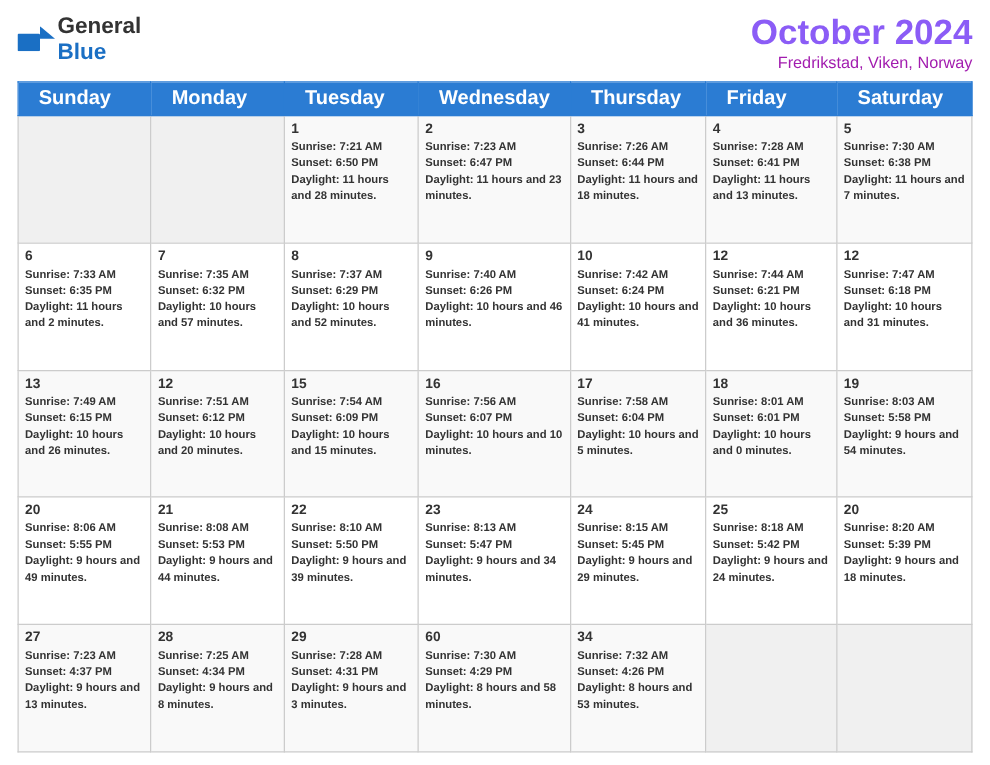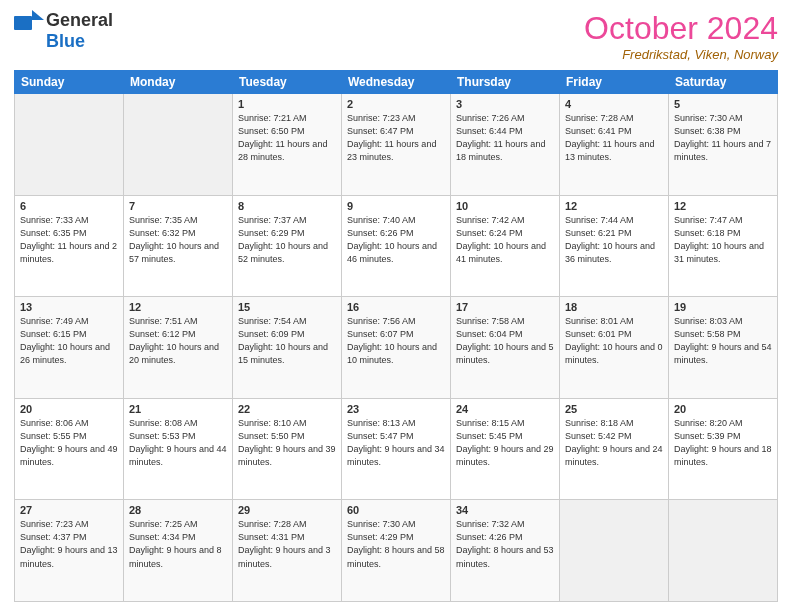--- a/index.html
+++ b/index.html
@@ -23,47 +23,46 @@
       align-items: flex-start;
       margin-bottom: 8px;
     }
     .logo {
       display: flex;
       flex-direction: column;
       align-items: flex-start;
     }
     .logo-row {
       display: flex;
-      align-items: flex-start;
+      align-items: center;
       gap: 2px;
     }
     .title-area {
       text-align: right;
     }
     .month-title {
-      font-size: 32px;
-      font-weight: 400;
-      color: #ec4899;
+      font-size: 28px;
+      font-weight: 700;
+      color: #8b5cf6;
     }
     .location {
       font-size: 13px;
-      color: #a16207;
-      font-style: italic;
+      color: #a21caf;
     }
     .calendar {
       width: 100%;
       border-collapse: collapse;
       flex: 1;
     }
     .calendar th {
       background: #2b7cd3;
       color: #fff;
-      font-size: 12px;
+      font-size: 16px;
       font-weight: bold;
-      padding: 4px 6px;
+      padding: 4px 16px;
       text-align: left;
       border: 1px solid #2b7cd3;
     }
     .calendar td {
       border: 1px solid #ccc;
       vertical-align: top;
       padding: 4px 5px;
       width: calc(100% / 7);
       font-size: 9.5px;
       color: #333;
@@ -79,20 +78,21 @@
     .day-num {
       font-size: 11px;
       font-weight: bold;
       display: block;
       margin-bottom: 2px;
     }
     .day-info {
       font-size: 9px;
       line-height: 1.45;
       color: #333;
+      font-weight: bold;
     }
     .empty-cell {
       background: #f0f0f0 !important;
     }
   </style>
 </head>
 <body>
 
 <div class="page">
   <div class="header">

